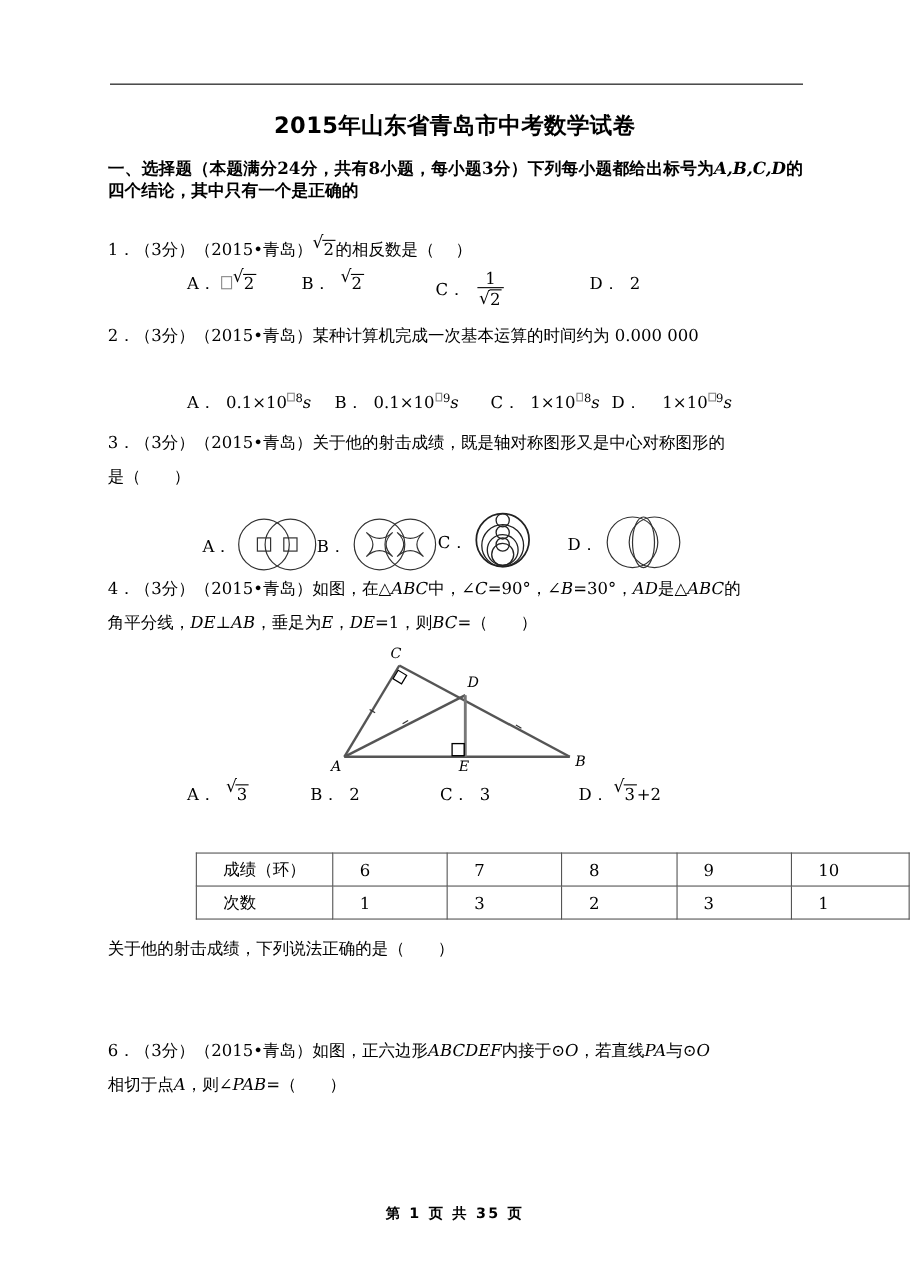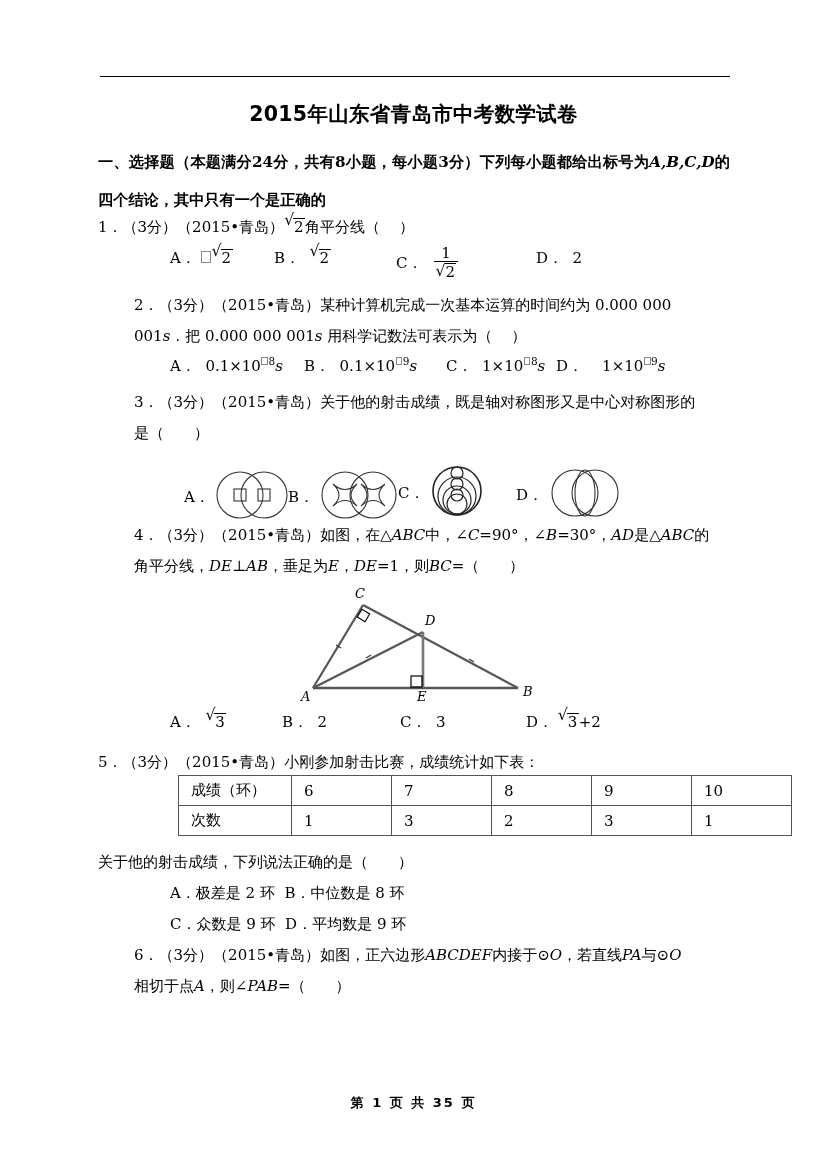--- a/index.html
+++ b/index.html
@@ -42,41 +42,41 @@
     letter-spacing: 0.3px;
   }
   .section-head {
     position: absolute;
     left: 98px;
     top: 143px;
     width: 632px;
     font-family: "DejaVu Sans", "Liberation Sans", sans-serif;
     font-weight: bold;
     font-size: 15.2px;
-    line-height: 38px;
+    line-height: 20px;
     text-align: justify;
   }
   .section-head .lat {
     font-family: "DejaVu Serif", "Liberation Serif", serif;
     font-style: italic;
     font-weight: bold;
   }
   .section-head .num {
     font-family: "DejaVu Serif", "Liberation Serif", serif;
     font-weight: bold;
   }
 
   .qblock {
     position: absolute;
     left: 98px;
     width: 632px;
     font-size: 15px;
     line-height: 31px;
   }
-  .qline { white-space: normal; margin-left: 36px; }
+  .qline { white-space: normal; }
   .opts {
     position: absolute;
     left: 98px;
     width: 632px;
     font-size: 15px;
     line-height: 31px;
   }
   .it { font-style: italic; }
 
   
@@ -144,21 +144,21 @@
   .fig-label { font-size: 15px; }
 
   table.stat {
     border-collapse: collapse;
     font-size: 15px;
     table-layout: fixed;
   }
   table.stat td {
     border: 1px solid #555;
     height: 29px;
-    padding: 0 12px;
+    padding: 0 24px;
     text-align: left;
     vertical-align: middle;
   }
   table.stat td.hcell { width: 88px; }
   table.stat td.vcell { width: 75px; }
 
   .footer {
     position: absolute;
     left: 0; right: 0;
     top: 1078px;
@@ -178,36 +178,35 @@
 
   <div class="top-rule"></div>
 
   <div class="doc-title">2015年山东省青岛市中考数学试卷</div>
 
   <div class="section-head">
     <span>一、选择题（本题满分</span><span class="num">24</span><span>分，共有</span><span class="num">8</span><span>小题，每小题</span><span class="num">3</span><span>分）下列每小题都给出标号为</span><span class="lat">A,B,C,D</span><span>的四个结论，其中只有一个是正确的</span>
   </div>
 
   <div class="qblock" style="top:212px;">
-    <span>1</span><span>．</span><span>（3分）</span><span>（2015•青岛）</span><span class="sqrt"><span class="rad">√</span><span class="rnd">2</span></span><span>角平分线（</span>&nbsp;&nbsp;&nbsp;&nbsp;<span>）</span>
+    <span>1</span><span>．</span><span>（3分）</span><span>（2015•青岛）</span><span class="sqrt"><span class="rad">√</span><span class="rnd">2</span></span><span>的相反数是（</span>&nbsp;&nbsp;&nbsp;&nbsp;<span>）</span>
   </div>
 
   <div class="opts" style="top:243px; left:170px; width:560px; height:46px;">
     <span style="position:absolute; left:0; top:0;"><span>A．</span>&nbsp;<span class="tofu"></span><span class="sqrt"><span class="rad">√</span><span class="rnd">2</span></span></span>
 
     <span style="position:absolute; left:104px; top:0;"><span>B．</span>&nbsp;&nbsp;<span class="sqrt"><span class="rad">√</span><span class="rnd">2</span></span></span>
 
     <span style="position:absolute; left:226px; top:3px;"><span>C．</span>&nbsp;&nbsp;<span class="frac"><span class="nume">1</span><span class="deno"><span class="sqrt"><span class="rad">√</span><span class="rnd">2</span></span></span></span></span>
 
     <span style="position:absolute; left:366px; top:0;"><span>D．</span>&nbsp;&nbsp;<span>2</span></span>
   </div>
 
   <div class="qblock" style="top:290px;">
     <div class="qline"><span>2</span><span>．</span><span>（3分）</span><span>（2015•青岛）</span><span>某种计算机完成一次基本运算的时间约为 0.000 000</span></div>
-    <div class="qline"><span>001</span><span class="it">s</span><span>．把 0.000 000 001</span><span class="it">s</span>&nbsp;<span>用科学记数法可表示为（</span>&nbsp;&nbsp;&nbsp;&nbsp;<span>）</span></div>
   </div>
 
   <div class="opts" style="top:351px; left:170px; width:560px;">
     <span style="position:absolute; left:0; top:0;"><span>A．</span>&nbsp;&nbsp;<span>0.1×10</span><sup class="exp"><span class="tofu sup"></span><span>8</span></sup><span class="it">s</span></span>
 
     <span style="position:absolute; left:134px; top:0;"><span>B．</span>&nbsp;&nbsp;<span>0.1×10</span><sup class="exp"><span class="tofu sup"></span><span>9</span></sup><span class="it">s</span></span>
 
     <span style="position:absolute; left:276px; top:0;"><span>C．</span>&nbsp;&nbsp;<span>1×10</span><sup class="exp"><span class="tofu sup"></span><span>8</span></sup><span class="it">s</span></span>
 
     <span style="position:absolute; left:386px; top:0;"><span>D．</span>&nbsp;&nbsp;&nbsp;&nbsp;<span>1×10</span><sup class="exp"><span class="tofu sup"></span><span>9</span></sup><span class="it">s</span></span>
@@ -306,23 +305,20 @@
   <div class="opts" style="top:707px; left:170px; width:560px;">
     <span style="position:absolute; left:0; top:0;"><span>A．</span>&nbsp;&nbsp;<span class="sqrt"><span class="rad">√</span><span class="rnd">3</span></span></span>
 
     <span style="position:absolute; left:112px; top:0;"><span>B．</span>&nbsp;&nbsp;<span>2</span></span>
 
     <span style="position:absolute; left:230px; top:0;"><span>C．</span>&nbsp;&nbsp;<span>3</span></span>
 
     <span style="position:absolute; left:356px; top:0;"><span>D．</span>&nbsp;<span class="sqrt"><span class="rad">√</span><span class="rnd">3</span></span><span>+2</span></span>
   </div>
 
-  <div class="qblock" style="top:747px;">
-    <span>5</span><span>．</span><span>（3分）</span><span>（2015•青岛）</span><span>小刚参加射击比赛，成绩统计如下表：</span>
-  </div>
 
   <div style="position:absolute; left:178px; top:775px;">
     <table class="stat">
       <tbody>
           <tr>
         <td class="hcell">成绩（环）</td>
         <td class="vcell">6</td>
         <td class="vcell">7</td>
         <td class="vcell">8</td>
         <td class="vcell">9</td>
@@ -335,28 +331,20 @@
         <td class="vcell">2</td>
         <td class="vcell">3</td>
         <td class="vcell">1</td>
       </tr>
     </tbody>
       </table>
   </div>
 
   <div class="qblock" style="top:847px;">关于他的射击成绩，下列说法正确的是（　　）</div>
 
-  <div class="opts" style="top:878px; left:170px; width:560px;">
-    <div>
-      <span>A．极差是 2 环</span>&nbsp;&nbsp;<span>B．中位数是 8 环</span>
-    </div>
-    <div>
-      <span>C．众数是 9 环</span>&nbsp;&nbsp;<span>D．平均数是 9 环</span>
-    </div>
-  </div>
 
   <div class="qblock" style="top:940px;">
     <div class="qline"><span>6</span><span>．</span><span>（3分）</span><span>（2015•青岛）</span><span>如图，正六边形</span><span class="it">ABCDEF</span><span>内接于⊙</span><span class="it">O</span><span>，若直线</span><span class="it">PA</span><span>与⊙</span><span class="it">O</span></div>
     <div class="qline"><span>相切于点</span><span class="it">A</span><span>，则∠</span><span class="it">PAB</span><span>=（　　）</span></div>
   </div>
 
   <div class="footer">第 1 页 共 35 页</div>
 
 </div>
 

